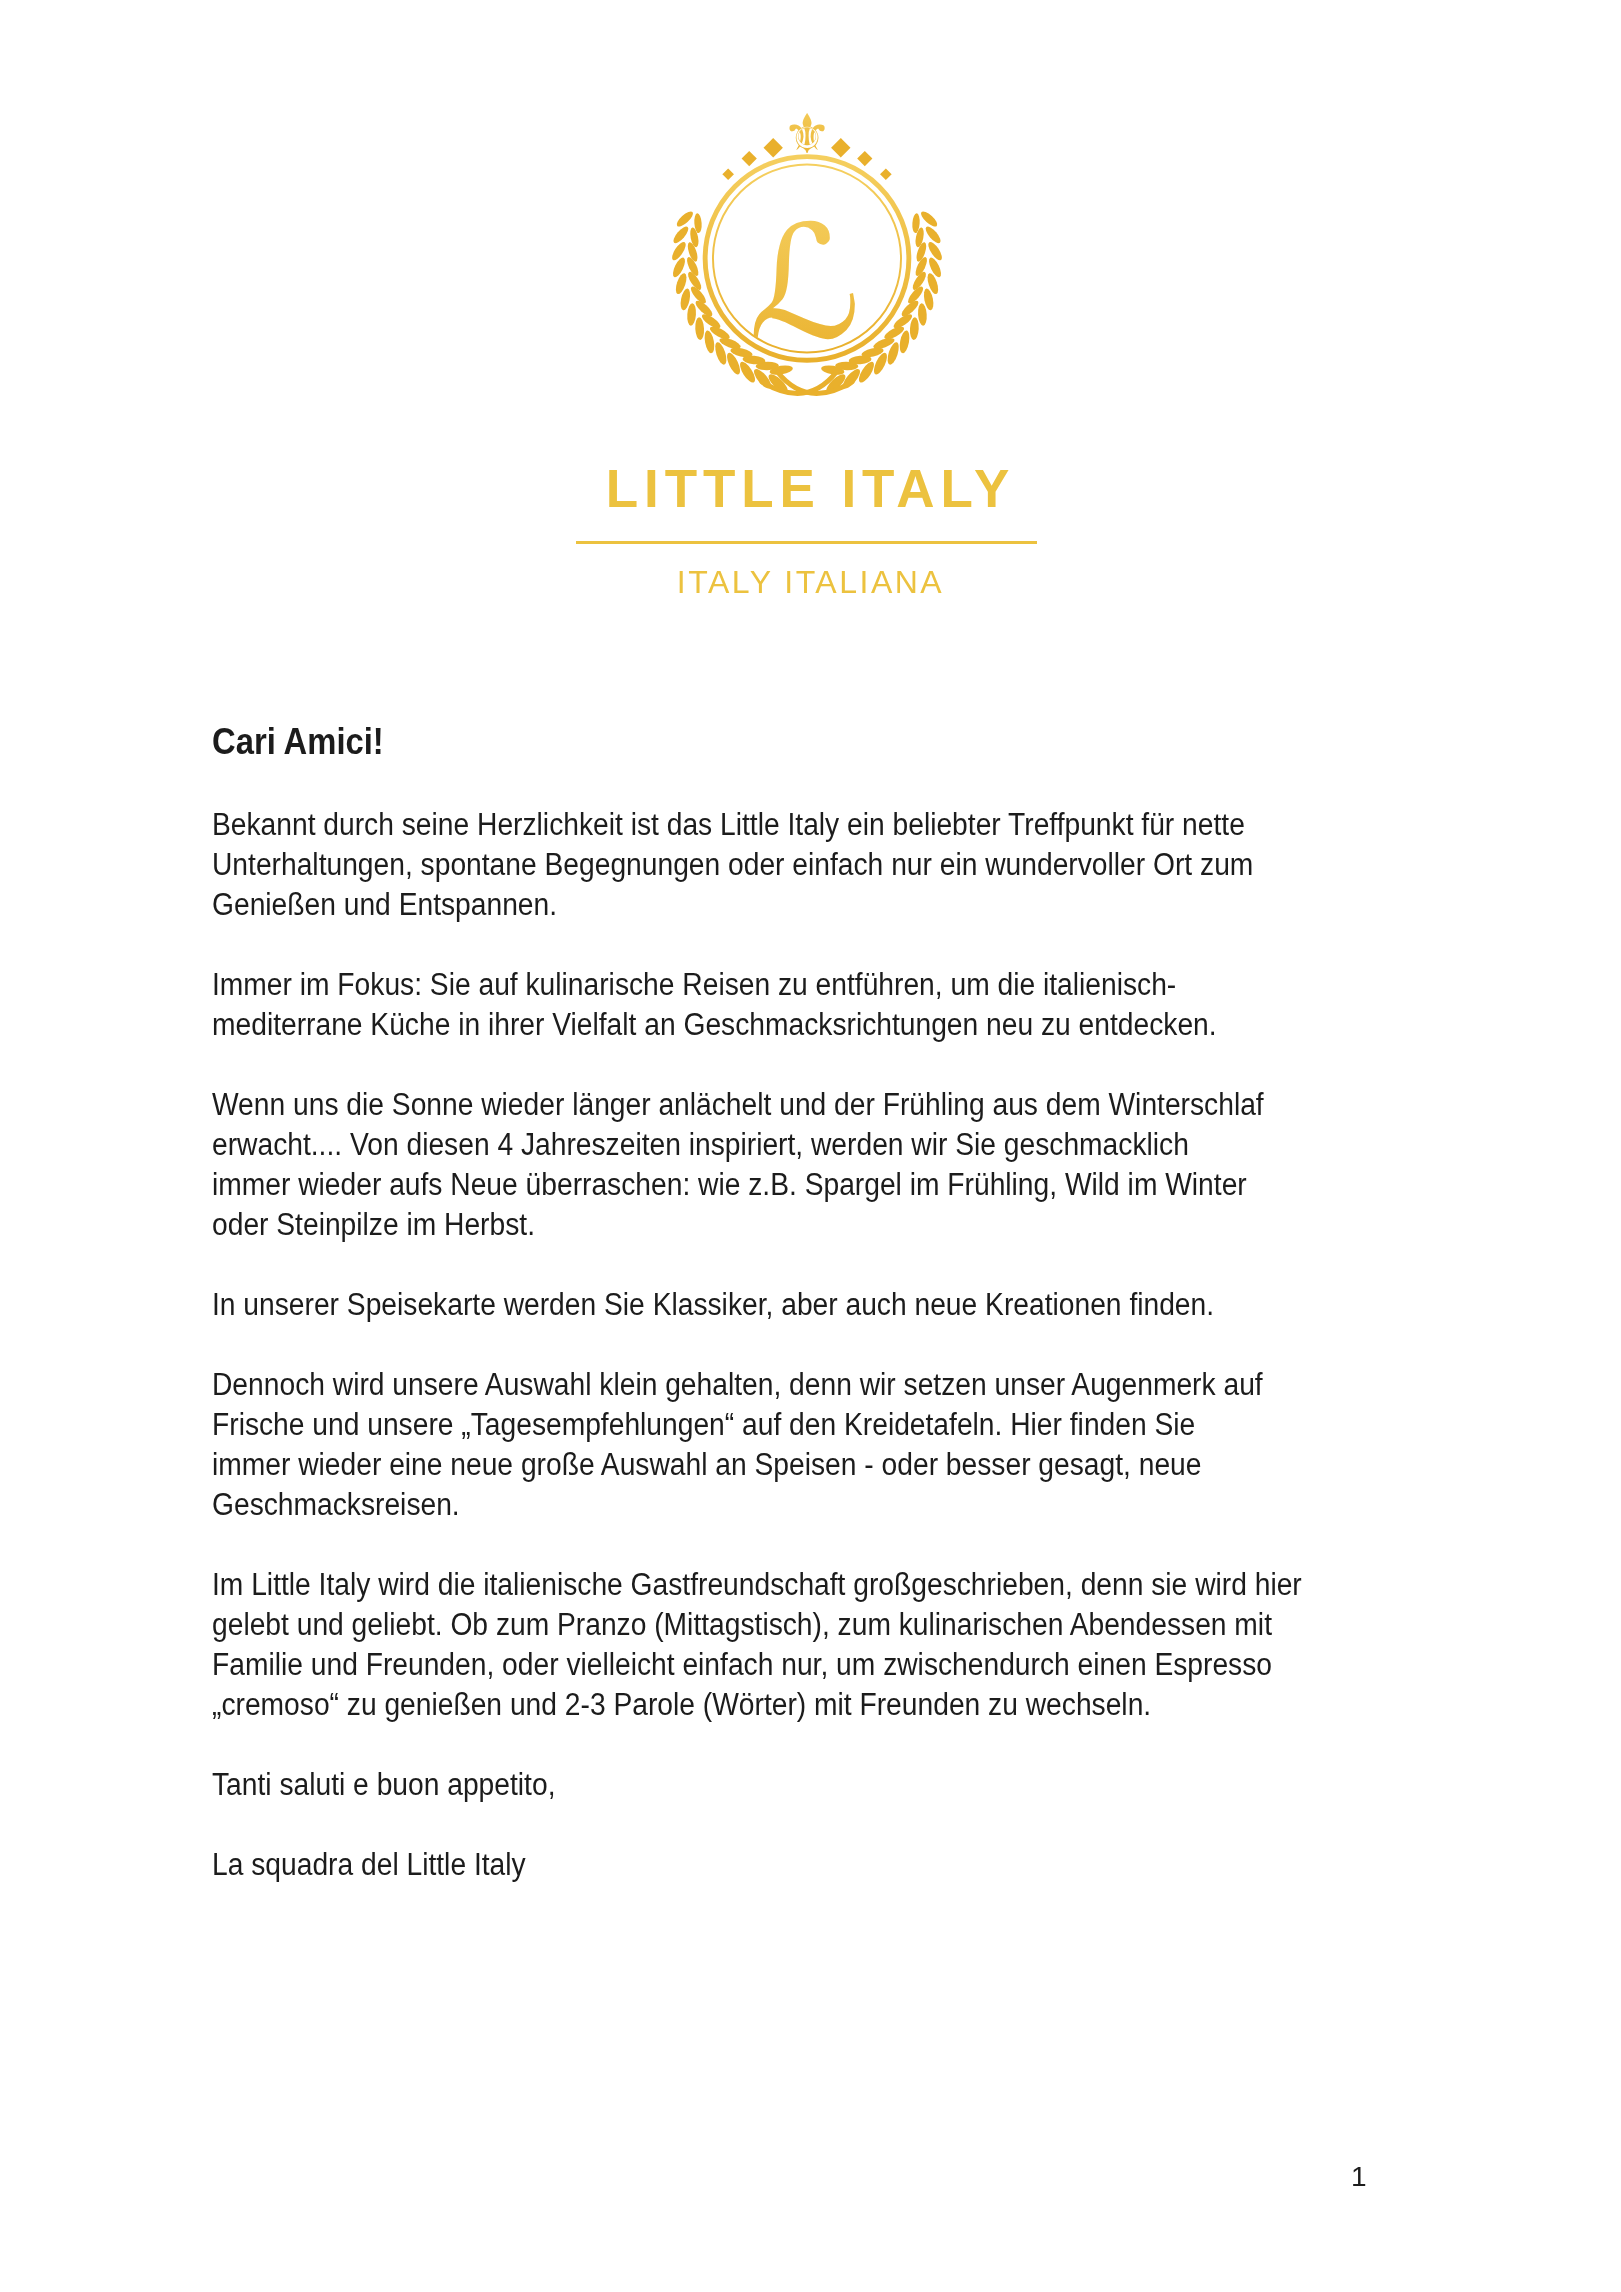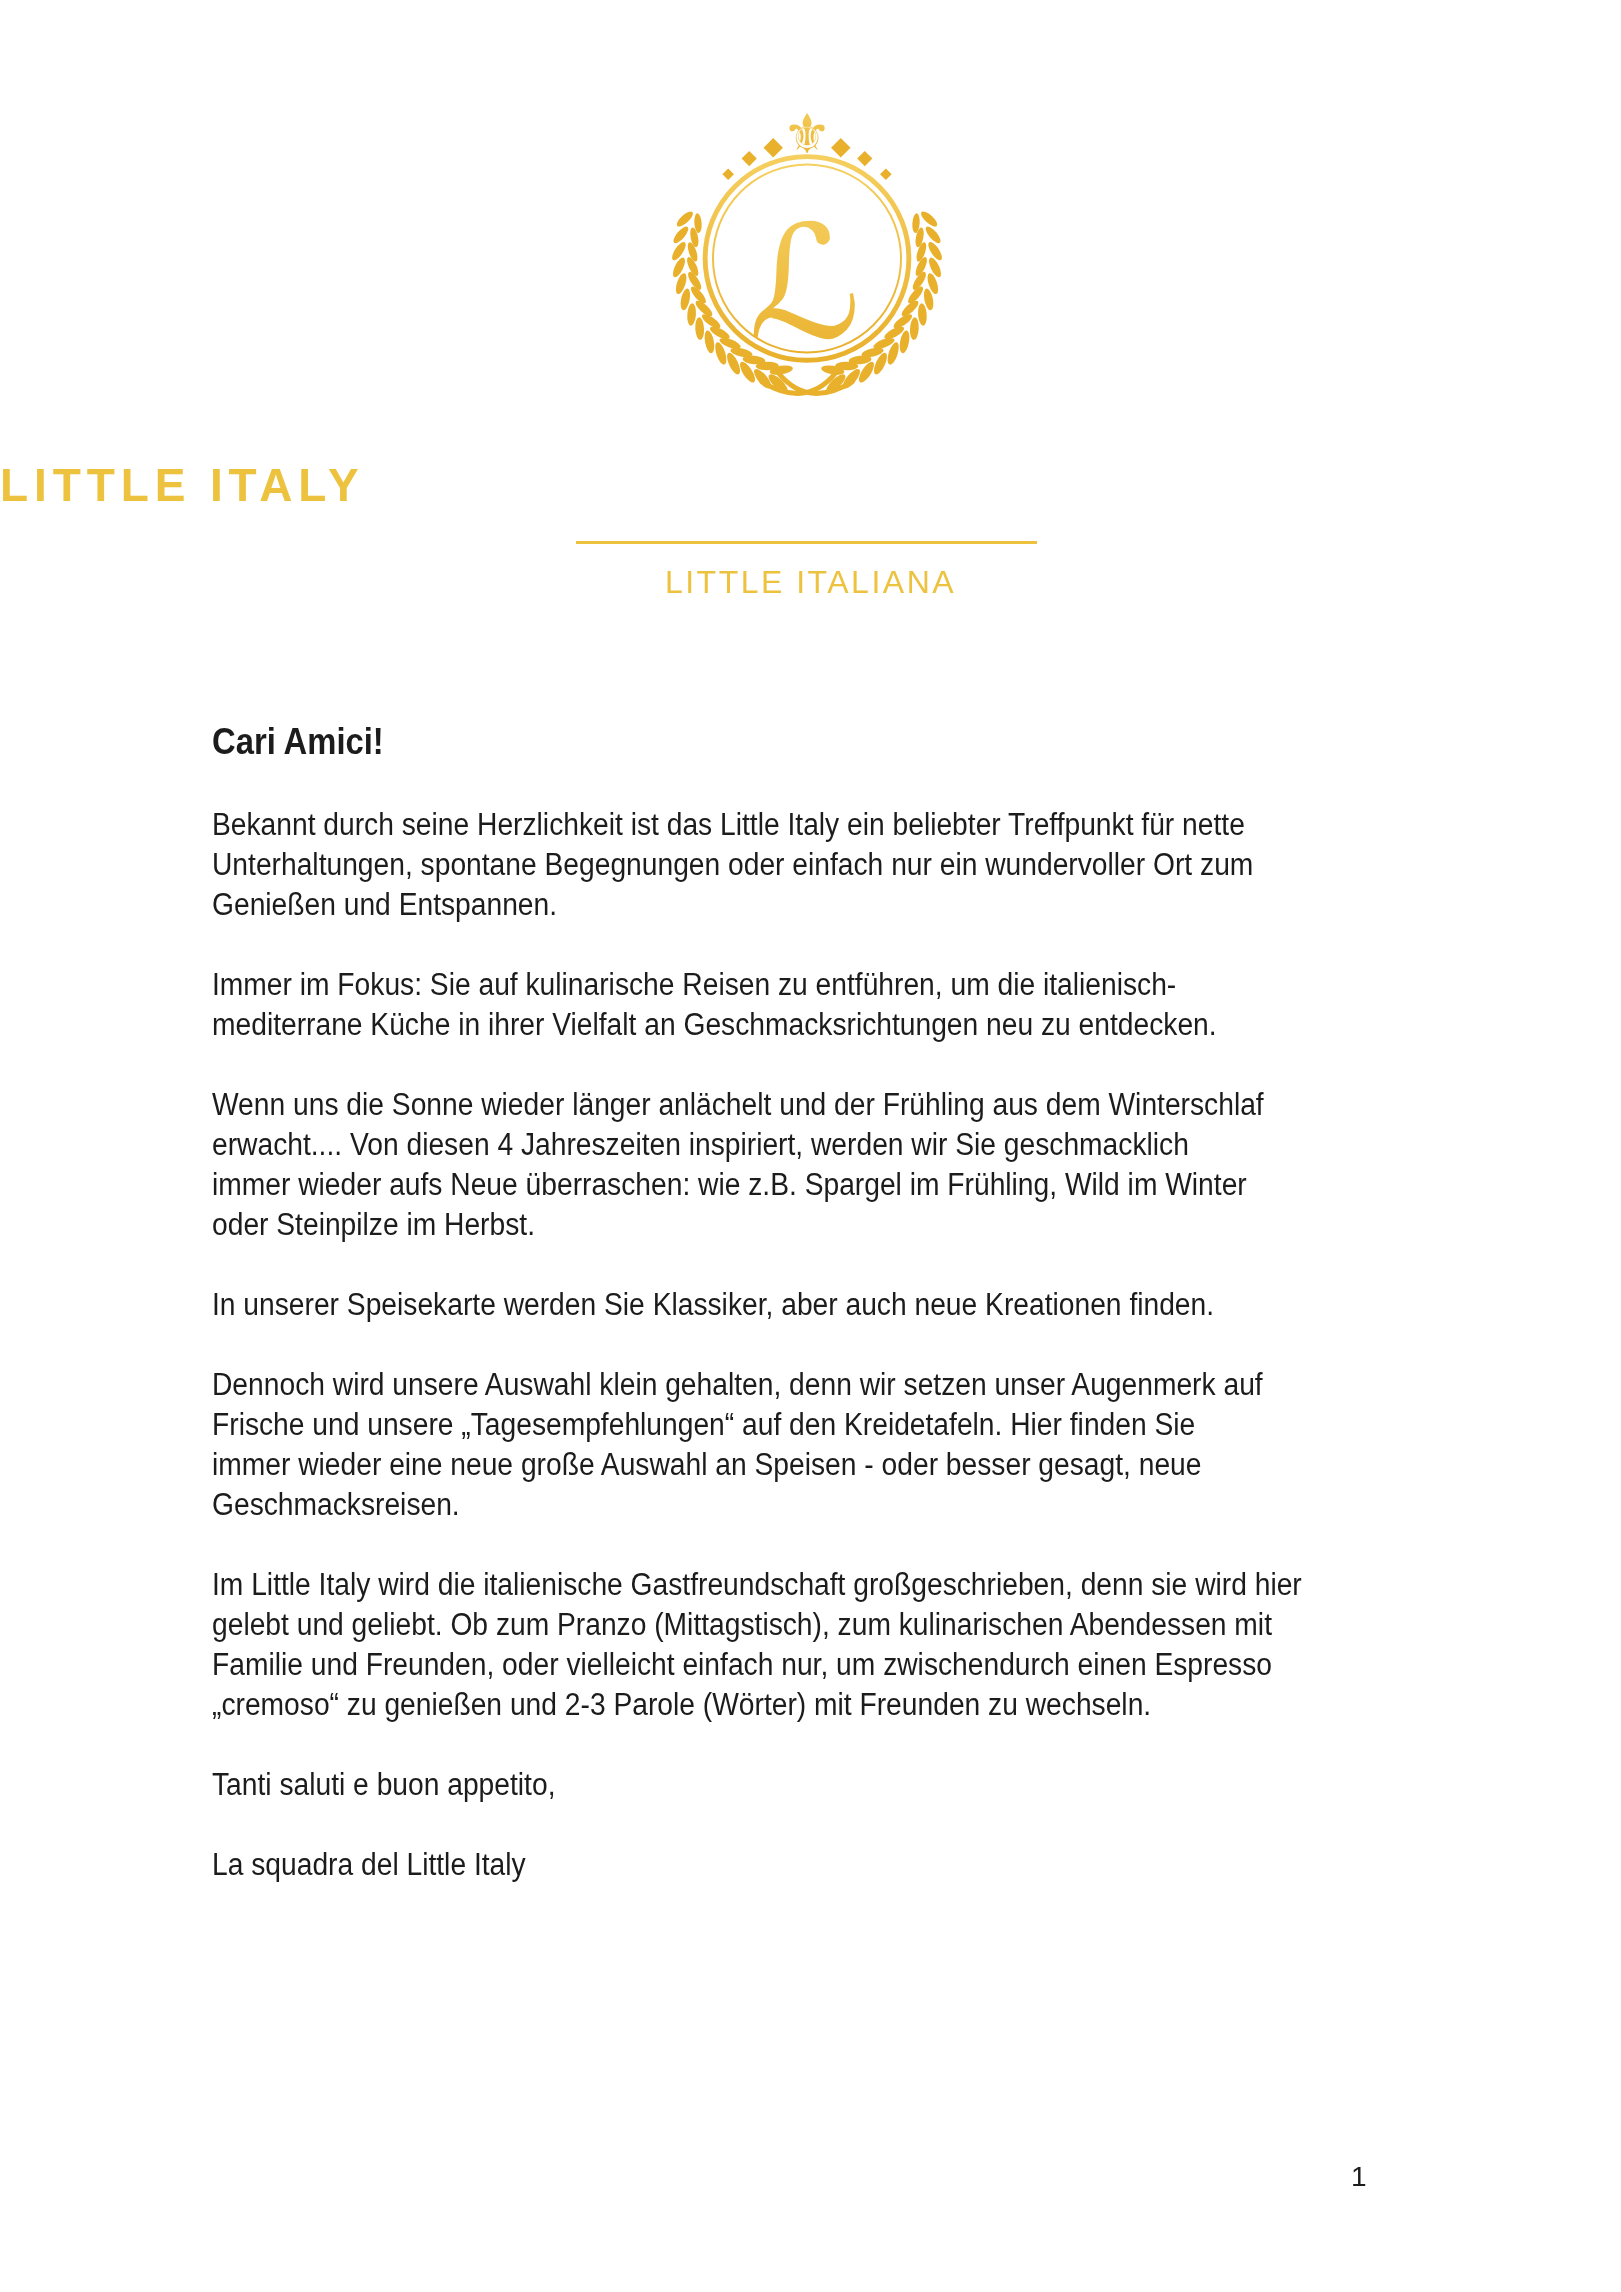--- a/index.html
+++ b/index.html
@@ -16,21 +16,22 @@
     margin:0 auto;
     background:var(--page-bg);
     overflow:hidden;
     font-family:"Liberation Sans","DejaVu Sans",sans-serif;
   }
   .logo{
     position:absolute;top:90px;left:650px;width:314px;height:333px;
   }
   .wordmark{
     position:absolute;top:458px;left:0;width:100%;
-    font-size:46px;font-weight:bold;letter-spacing:5.9px;
+    text-align:center;
+    font-size:53px;font-weight:bold;letter-spacing:5.9px;
     color:var(--gold);
     white-space:nowrap;
   }
   .rule{
     position:absolute;top:541px;left:576px;width:461px;height:2.9px;
     background:var(--gold);
   }
   .subtitle{
     position:absolute;top:564px;left:0;width:100%;
     text-align:center;
@@ -148,21 +149,21 @@
     <g stroke="var(--gold-deep)" stroke-width="5" fill="none" stroke-linecap="round">
       <path d="M 130 288 Q 160 326 206 298"></path>
       <path d="M 190 288 Q 160 326 114 298"></path>
     </g>
   </svg>
 
   <div class="wordmark">LITTLE ITALY</div>
 
   <div class="rule"></div>
 
-  <div class="subtitle">LITTLE ITALIANA</div>
+  <div class="subtitle">ITALY ITALIANA</div>
 
   <div class="content">
     <h1>Cari Amici!</h1>
     <div class="para">Bekannt durch seine Herzlichkeit ist das Little Italy ein beliebter Treffpunkt für nette
 Unterhaltungen, spontane Begegnungen oder einfach nur ein wundervoller Ort zum
 Genießen und Entspannen.</div>
     <div class="para">Immer im Fokus: Sie auf kulinarische Reisen zu entführen, um die italienisch-
 mediterrane Küche in ihrer Vielfalt an Geschmacksrichtungen neu zu entdecken.</div>
     <div class="para">Wenn uns die Sonne wieder länger anlächelt und der Frühling aus dem Winterschlaf
 erwacht.... Von diesen 4 Jahreszeiten inspiriert, werden wir Sie geschmacklich

